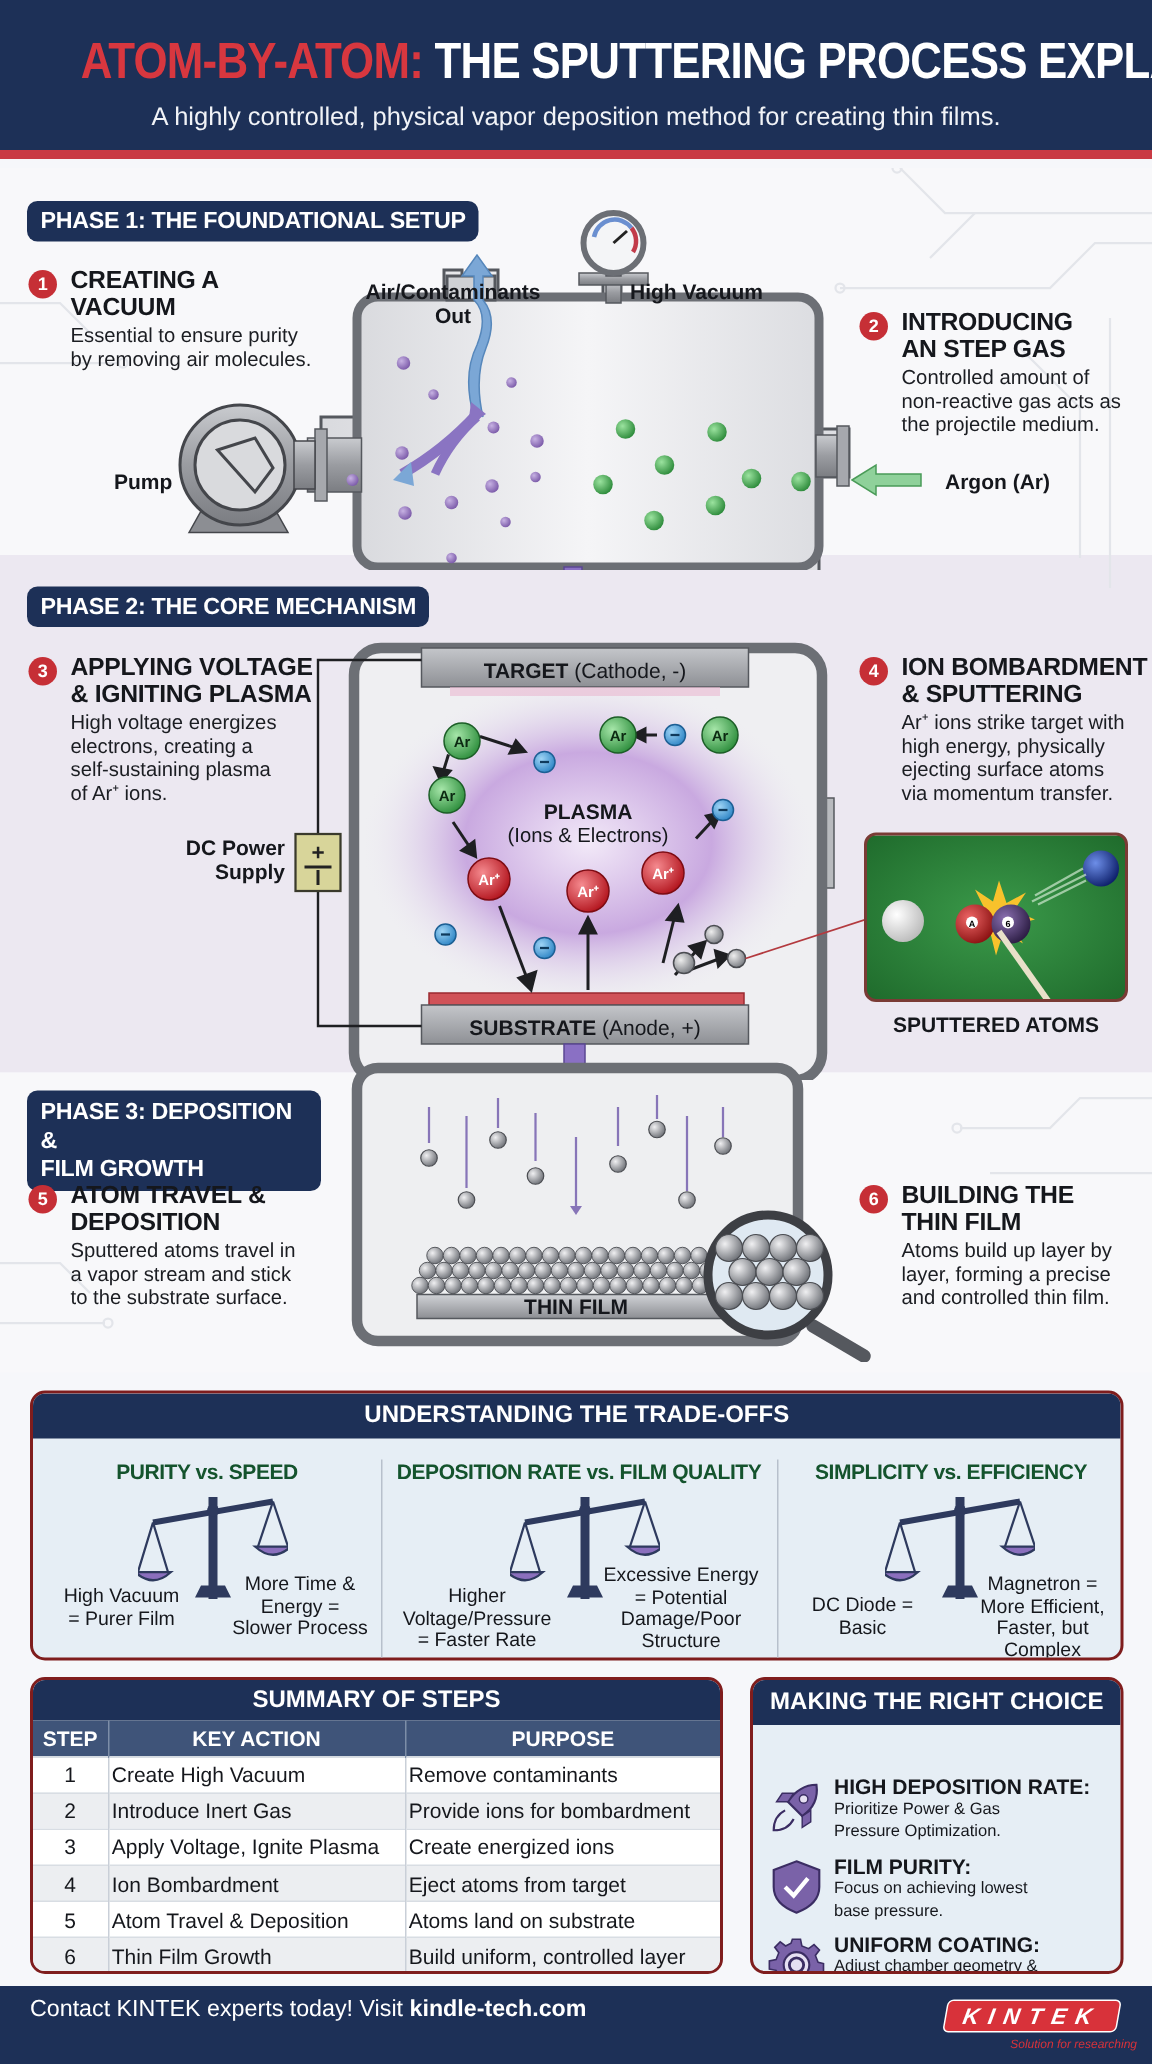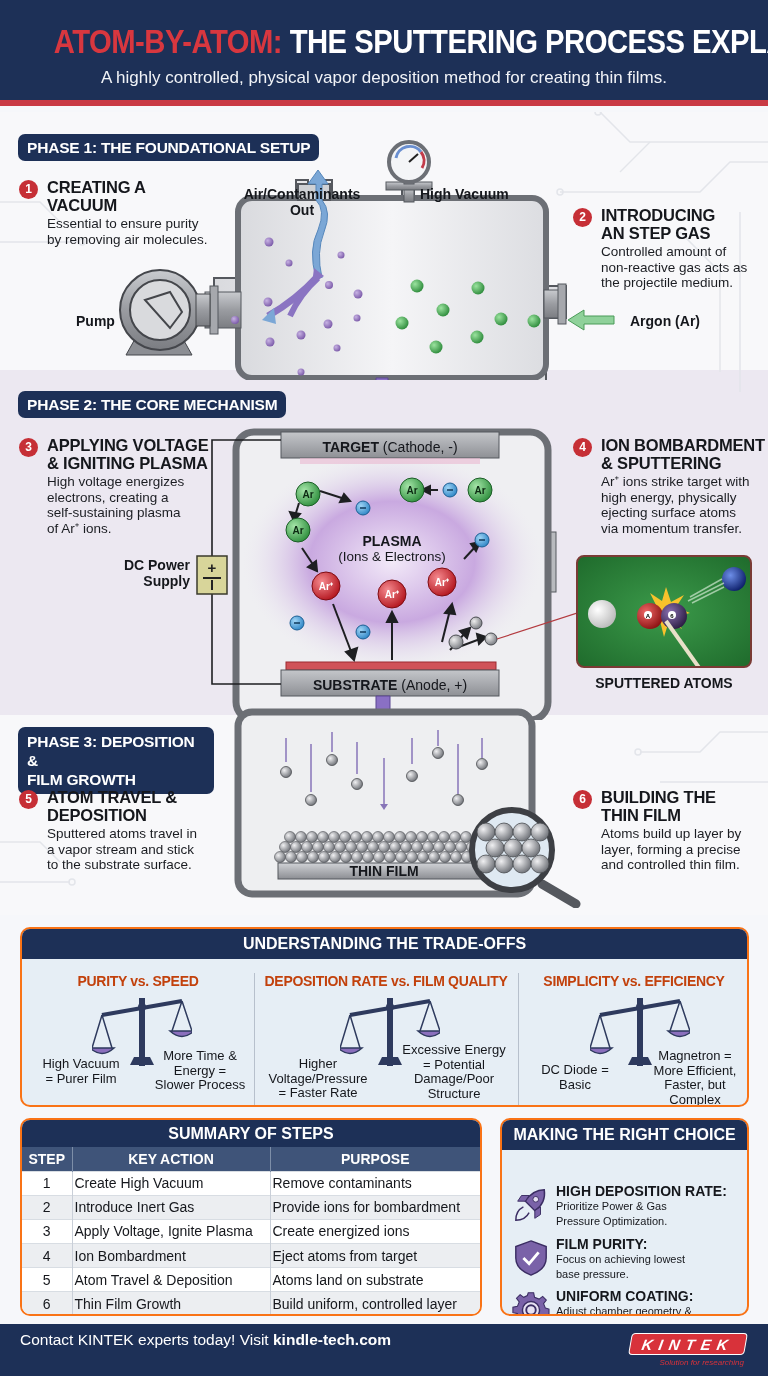--- a/index.html
+++ b/index.html
@@ -19,45 +19,45 @@
 
   .phase-pill { position: absolute; background: #1d3057; color: #fff; font-weight: bold; font-size: 15.5px; border-radius: 7px; padding: 4px 9px; line-height: 19px; letter-spacing: -0.2px; }
 
   .step { position: absolute; }
   .step .num { position: absolute; left: 0; top: 2px; width: 19px; height: 19px; border-radius: 50%; background: #c62f36; color: #fff; font-size: 12px; font-weight: bold; text-align: center; line-height: 19px; }
   .step .h { margin-left: 28px; font-weight: bold; font-size: 16.5px; line-height: 18px; color: #15171c; letter-spacing: -0.2px; }
   .step .d { margin-left: 28px; font-size: 13.5px; line-height: 15.5px; color: #1b1d22; margin-top: 2px; }
 
   .lbl { position: absolute; font-weight: bold; font-size: 14px; color: #15171c; line-height: 16px; }
 
-  .panel { position: absolute; background: #e6eef5; border: 2px solid #f97316; border-radius: 10px; overflow: hidden; }
+  .panel { position: absolute; background: #e6eef5; border: 2px solid #7f1d1d; border-radius: 10px; overflow: hidden; }
   .panel .ph { background: #1d3057; color: #fff; font-weight: bold; text-align: center; }
 
   .trade { position: absolute; top: 36px; height: 150px; text-align: center; }
-  .trade .tt { font-weight: bold; font-size: 14px; color: #c2410c; margin-top: 8px; letter-spacing: -0.3px; }
+  .trade .tt { font-weight: bold; font-size: 14px; color: #14532d; margin-top: 8px; letter-spacing: -0.3px; }
   .trade .sep { position: absolute; top: 8px; width: 1px; height: 140px; background: #b7c0cc; }
   .trade .tl { position: absolute; font-size: 13px; line-height: 14.5px; color: #15171c; text-align: center; }
 
   table.summary { width: 100%; border-collapse: collapse; font-size: 14px; }
   table.summary th { background: #3f5479; color: #fff; font-weight: bold; height: 24px; font-size: 14px; border-right: 1px solid #7d8ea8; }
   table.summary td { height: 24.2px; border-right: 1px solid #c9cfd8; border-top: 1px solid #d8dde3; padding-left: 2px; }
   table.summary td.c { text-align: center; padding-left: 0; }
   table.summary tr:nth-child(even) td { background: #eceef1; }
   table.summary tr:nth-child(odd) td { background: #ffffff; }
 
   .choice { position: absolute; left: 10px; margin-top: 24px; }
   .choice .ch { margin-left: 44px; font-weight: bold; font-size: 14px; line-height: 15px; color: #15171c; }
   .choice .cd { margin-left: 44px; font-size: 11px; line-height: 14.5px; color: #15171c; }
   .choice .ic { position: absolute; left: 0; top: 2px; width: 38px; height: 38px; }
 
   .footer { position: absolute; left: 0; top: 1324px; width: 768px; height: 52px; background: #1d3057; }
   .footer .ft { position: absolute; left: 20px; top: 6px; color: #fff; font-size: 15.5px; line-height: 19px; }
   .footer .ft b { font-weight: bold; }
   .logo { position: absolute; right: 22px; top: 9px; width: 116px; height: 22px; background: #d8323a; border-radius: 4px; transform: skewX(-10deg); color: #fff; font-weight: bold; font-style: italic; text-align: center; letter-spacing: 6px; font-size: 15px; line-height: 22px; border: 1px solid #fff; }
-  .logo-sub { position: absolute; right: 24px; top: 34px; color: #d8323a; font-size: 8px; font-style: italic; padding-left: 40px; }
+  .logo-sub { position: absolute; right: 10px; top: 34px; color: #d8323a; font-size: 8px; font-style: italic; padding-left: 40px; }
 
   svg text { font-family: "Liberation Sans", sans-serif; }
 </style>
 </head>
 <body>
 
 <div class="header">
   <div class="title">
     <span class="red">ATOM-BY-ATOM:</span><span class="white"> THE SPUTTERING PROCESS EXPLAINED</span>
   </div>

